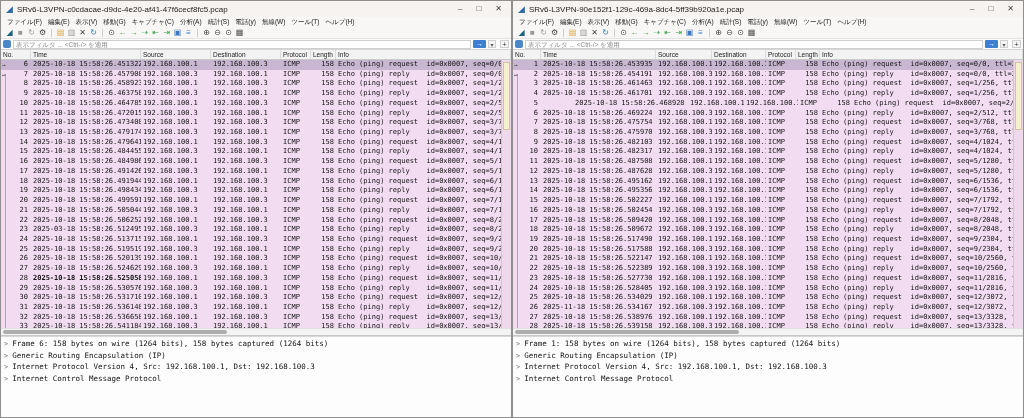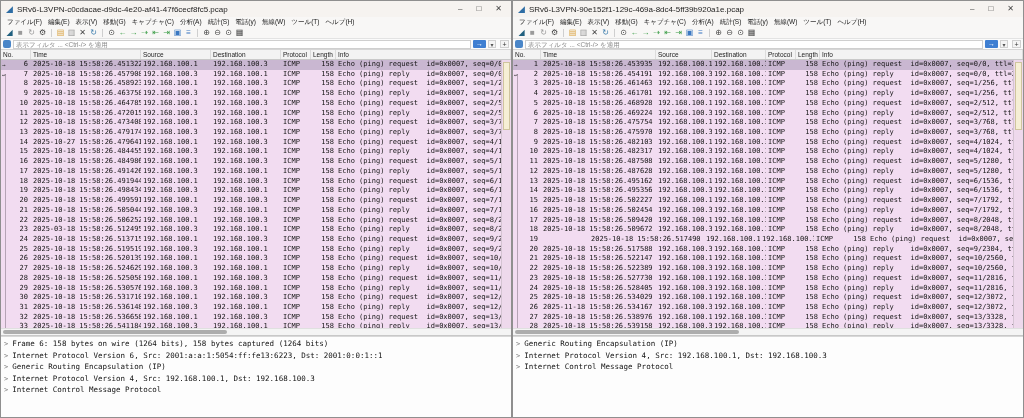--- a/index.html
+++ b/index.html
@@ -196,21 +196,21 @@
             <span class="c no" style="width: 30px;">13</span>
             <span class="c time" style="width: 110px;">2025-10-18 15:58:26.479174</span>
             <span class="c src" style="width: 70px;">192.168.100.3</span>
             <span class="c dst" style="width: 70px;">192.168.100.1</span>
             <span class="c proto" style="width: 30px;">ICMP</span>
             <span class="c len" style="width: 25px;">158</span>
             <span class="c info">Echo (ping) reply    id=0x0007, seq=3/768, ttl=2</span>
           </div>
           <div class="row">
             <span class="c no" style="width: 30px;">14</span>
-            <span class="c time" style="width: 110px;">2025-10-27 15:58:26.479641</span>
+            <span class="c time" style="width: 110px;">2025-10-18 15:58:26.479641</span>
             <span class="c src" style="width: 70px;">192.168.100.1</span>
             <span class="c dst" style="width: 70px;">192.168.100.3</span>
             <span class="c proto" style="width: 30px;">ICMP</span>
             <span class="c len" style="width: 25px;">158</span>
             <span class="c info">Echo (ping) request  id=0x0007, seq=4/1024, ttl=2</span>
           </div>
           <div class="row">
             <span class="c no" style="width: 30px;">15</span>
             <span class="c time" style="width: 110px;">2025-10-18 15:58:26.484455</span>
             <span class="c src" style="width: 70px;">192.168.100.3</span>
@@ -322,21 +322,21 @@
             <span class="c no" style="width: 30px;">27</span>
             <span class="c time" style="width: 110px;">2025-10-18 15:58:26.524629</span>
             <span class="c src" style="width: 70px;">192.168.100.3</span>
             <span class="c dst" style="width: 70px;">192.168.100.1</span>
             <span class="c proto" style="width: 30px;">ICMP</span>
             <span class="c len" style="width: 25px;">158</span>
             <span class="c info">Echo (ping) reply    id=0x0007, seq=10/2560, ttl=2</span>
           </div>
           <div class="row">
             <span class="c no" style="width: 30px;">28</span>
-            <span class="c time" style="width: 110px;">2025-10-18 15:58:26.525058</span>
+            <span class="c time" style="width: 110px; font-weight: bold;">2025-10-18 15:58:26.525058</span>
             <span class="c src" style="width: 70px;">192.168.100.1</span>
             <span class="c dst" style="width: 70px;">192.168.100.3</span>
             <span class="c proto" style="width: 30px;">ICMP</span>
             <span class="c len" style="width: 25px;">158</span>
             <span class="c info">Echo (ping) request  id=0x0007, seq=11/2816, ttl=2</span>
           </div>
           <div class="row">
             <span class="c no" style="width: 30px;">29</span>
             <span class="c time" style="width: 110px;">2025-10-18 15:58:26.530576</span>
             <span class="c src" style="width: 70px;">192.168.100.3</span>
@@ -385,21 +385,20 @@
       <div class="vscroll">
         <div class="vthumb"></div>
       </div>
     </div>
     <div class="hscroll">
       <div class="hthumb"></div>
     </div>
     <div class="splitter"></div>
     <div class="details">
         <div class="dline"><span class="chev">&gt;</span><span>Frame 6: 158 bytes on wire (1264 bits), 158 bytes captured (1264 bits)</span></div>
-        <div class="dline"><span class="chev">&gt;</span><span>Internet Protocol Version 6, Src: 2001:a:a:1:5054:ff:fe13:6223, Dst: 2001:0:0:1::1</span></div>
         <div class="dline"><span class="chev">&gt;</span><span>Generic Routing Encapsulation (IP)</span></div>
         <div class="dline"><span class="chev">&gt;</span><span>Internet Protocol Version 4, Src: 192.168.100.1, Dst: 192.168.100.3</span></div>
         <div class="dline"><span class="chev">&gt;</span><span>Internet Control Message Protocol</span></div>
       </div>
   </div>
 
   <div class="win">
     <div class="titlebar">
       <span class="app-icon">◢</span>
       <span class="title">SRv6-L3VPN-90e152f1-129c-469a-8dc4-5ff39b920a1e.pcap</span>
@@ -496,21 +495,21 @@
             <span class="c no" style="width: 28px;">4</span>
             <span class="c time" style="width: 115px;">2025-10-18 15:58:26.461701</span>
             <span class="c src" style="width: 56px;">192.168.100.3</span>
             <span class="c dst" style="width: 54px;">192.168.100.1</span>
             <span class="c proto" style="width: 30px;">ICMP</span>
             <span class="c len" style="width: 24px;">158</span>
             <span class="c info">Echo (ping) reply    id=0x0007, seq=1/256, ttl</span>
           </div>
           <div class="row">
             <span class="c no" style="width: 28px;">5</span>
-            <span class="c time" style="width: 115px;">2025-10-18 15:58:26.468928</span>
+            <span class="c time" style="width: 115px; margin-left: 32px;">2025-10-18 15:58:26.468928</span>
             <span class="c src" style="width: 56px;">192.168.100.1</span>
             <span class="c dst" style="width: 54px;">192.168.100.3</span>
             <span class="c proto" style="width: 30px;">ICMP</span>
             <span class="c len" style="width: 24px;">158</span>
             <span class="c info">Echo (ping) request  id=0x0007, seq=2/512, ttl</span>
           </div>
           <div class="row">
             <span class="c no" style="width: 28px;">6</span>
             <span class="c time" style="width: 115px;">2025-10-18 15:58:26.469224</span>
             <span class="c src" style="width: 56px;">192.168.100.3</span>
@@ -622,21 +621,21 @@
             <span class="c no" style="width: 28px;">18</span>
             <span class="c time" style="width: 115px;">2025-10-18 15:58:26.509672</span>
             <span class="c src" style="width: 56px;">192.168.100.3</span>
             <span class="c dst" style="width: 54px;">192.168.100.1</span>
             <span class="c proto" style="width: 30px;">ICMP</span>
             <span class="c len" style="width: 24px;">158</span>
             <span class="c info">Echo (ping) reply    id=0x0007, seq=8/2048, tt</span>
           </div>
           <div class="row">
             <span class="c no" style="width: 28px;">19</span>
-            <span class="c time" style="width: 115px; margin-left: 48px;">2025-10-18 15:58:26.517490</span>
+            <span class="c time" style="width: 115px;">2025-10-18 15:58:26.517490</span>
             <span class="c src" style="width: 56px;">192.168.100.1</span>
             <span class="c dst" style="width: 54px;">192.168.100.3</span>
             <span class="c proto" style="width: 30px;">ICMP</span>
             <span class="c len" style="width: 24px;">158</span>
             <span class="c info">Echo (ping) request  id=0x0007, seq=9/2304, tt</span>
           </div>
           <div class="row">
             <span class="c no" style="width: 28px;">20</span>
             <span class="c time" style="width: 115px;">2025-10-18 15:58:26.517588</span>
             <span class="c src" style="width: 56px;">192.168.100.3</span>
@@ -720,19 +719,20 @@
         </div>
       <div class="vscroll">
         <div class="vthumb"></div>
       </div>
     </div>
     <div class="hscroll">
       <div class="hthumb"></div>
     </div>
     <div class="splitter"></div>
     <div class="details">
+        <div class="dline"><span class="chev">&gt;</span><span>Frame 1: 158 bytes on wire (1264 bits), 158 bytes captured (1264 bits)</span></div>
         <div class="dline"><span class="chev">&gt;</span><span>Generic Routing Encapsulation (IP)</span></div>
         <div class="dline"><span class="chev">&gt;</span><span>Internet Protocol Version 4, Src: 192.168.100.1, Dst: 192.168.100.3</span></div>
         <div class="dline"><span class="chev">&gt;</span><span>Internet Control Message Protocol</span></div>
       </div>
   </div>
 
 </div>
 
 </body></html>

